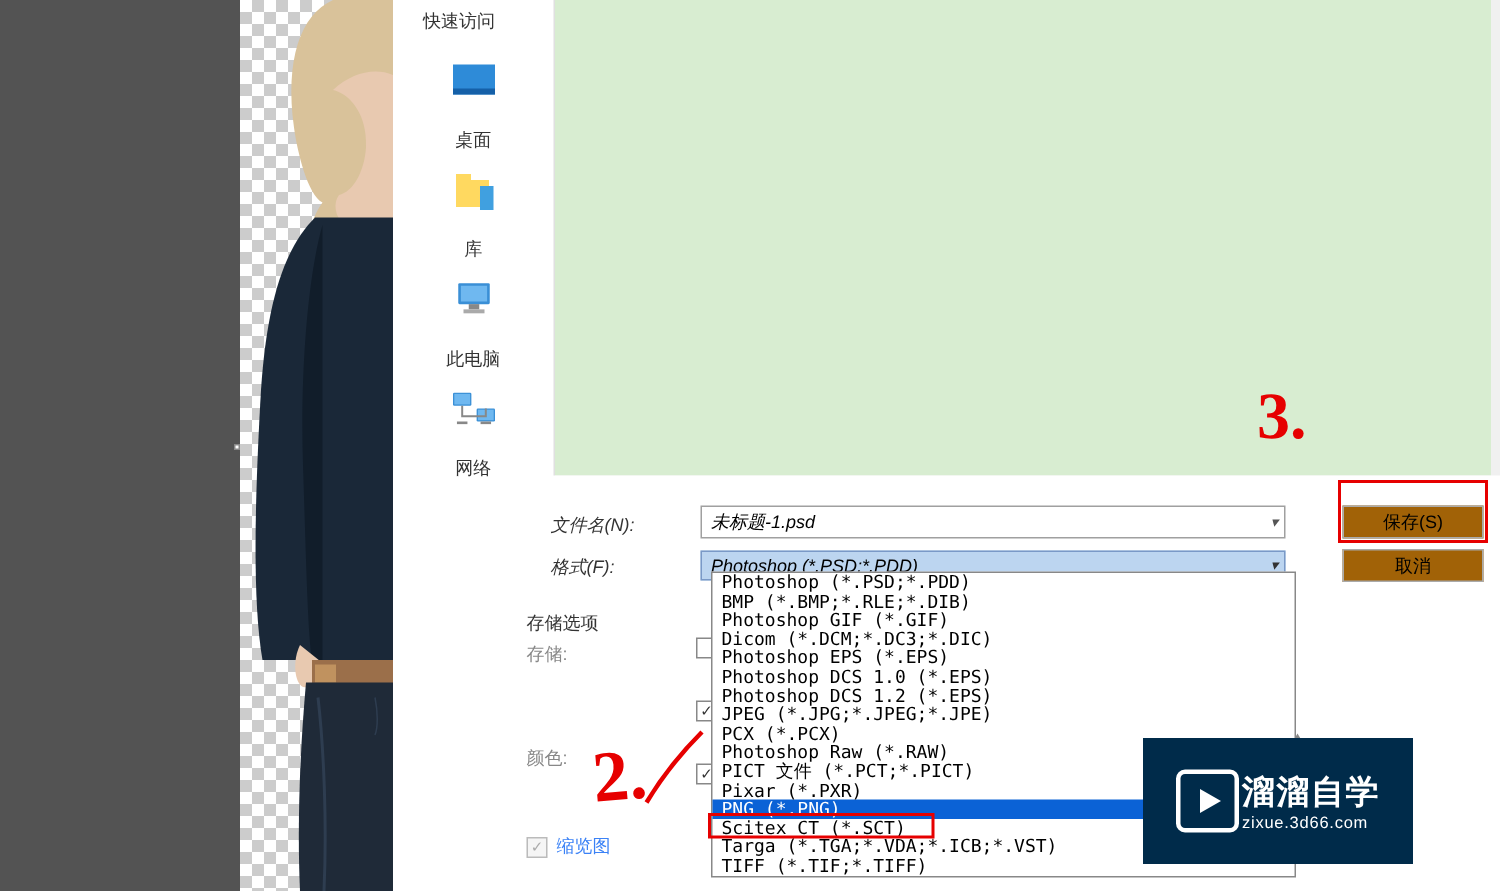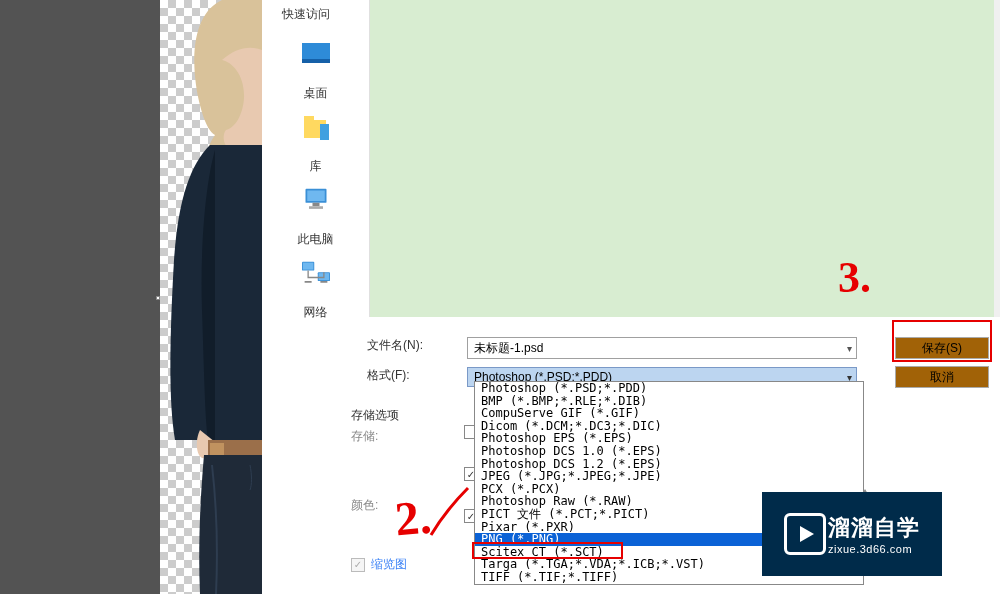--- a/index.html
+++ b/index.html
@@ -95,22 +95,23 @@
     .lower-panel {
       position: absolute;
       left: 343px;
       top: 317px;
       width: 657px;
       height: 277px;
       background: #fff;
     }
     .form-row {
       display: flex;
-      align-items: flex-start;
-      position: absolute;
+      align-items: flex-end;
+      position: absolute;
+      font-style: italic;
     }
     .filename-row {
       left: 24px;
       top: 20px;
     }
     .format-row {
       left: 24px;
       top: 50px;
     }
     .label {
@@ -459,21 +460,21 @@
     <div class="label">格式(F):</div>
     <div class="format-select">
       <span>Photoshop (*.PSD;*.PDD)</span>
       <span class="drop-arrow">▾</span>
     </div>
   </div>
 
   <div class="dropdown-list">
     <div class="dropdown-item">Photoshop (*.PSD;*.PDD)</div>
     <div class="dropdown-item">BMP (*.BMP;*.RLE;*.DIB)</div>
-    <div class="dropdown-item">CompuServe GIF (*.GIF)</div>
+    <div class="dropdown-item">Photoshop GIF (*.GIF)</div>
     <div class="dropdown-item">Dicom (*.DCM;*.DC3;*.DIC)</div>
     <div class="dropdown-item">Photoshop EPS (*.EPS)</div>
     <div class="dropdown-item">Photoshop DCS 1.0 (*.EPS)</div>
     <div class="dropdown-item">Photoshop DCS 1.2 (*.EPS)</div>
     <div class="dropdown-item">JPEG (*.JPG;*.JPEG;*.JPE)</div>
     <div class="dropdown-item">PCX (*.PCX)</div>
     <div class="dropdown-item">Photoshop Raw (*.RAW)</div>
     <div class="dropdown-item">PICT 文件 (*.PCT;*.PICT)</div>
     <div class="dropdown-item">Pixar (*.PXR)</div>
     <div class="dropdown-item selected">PNG (*.PNG)</div>

